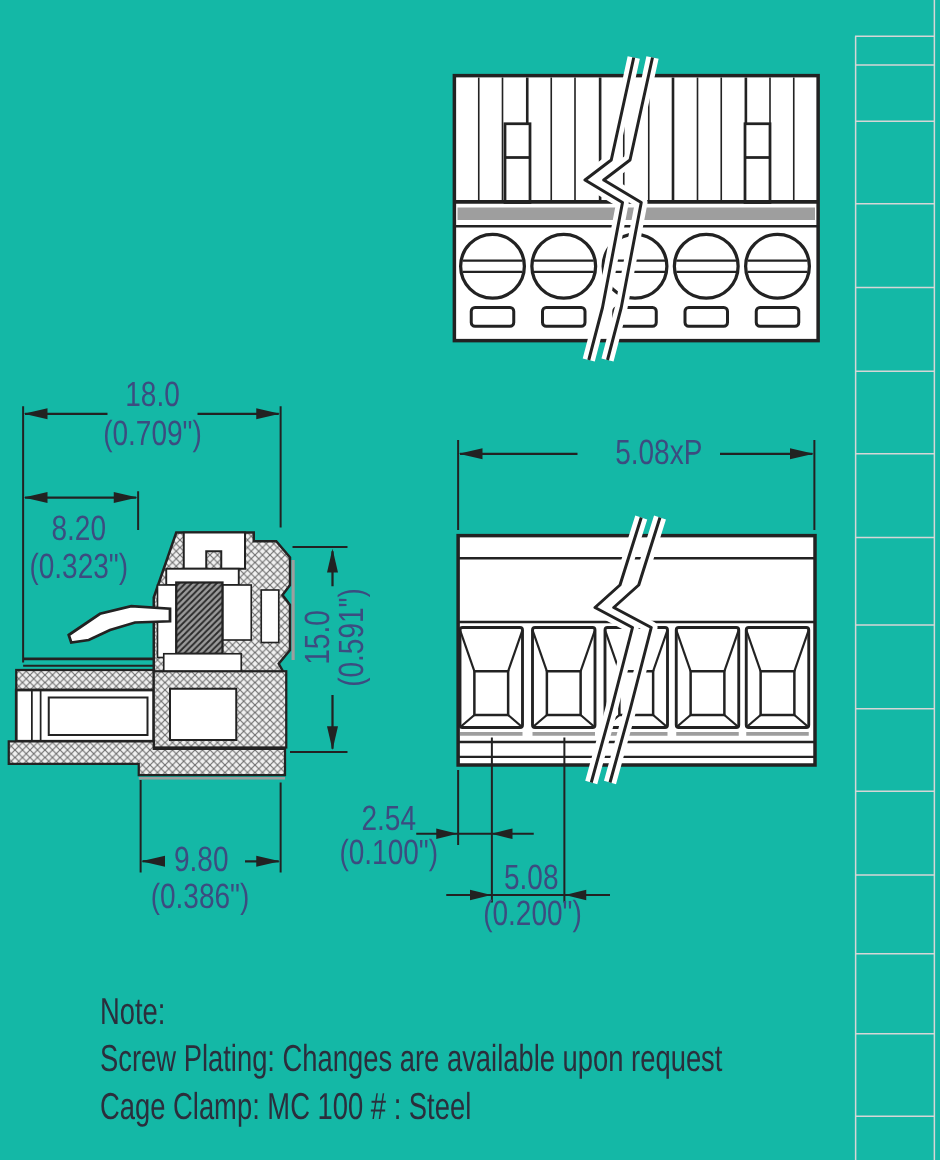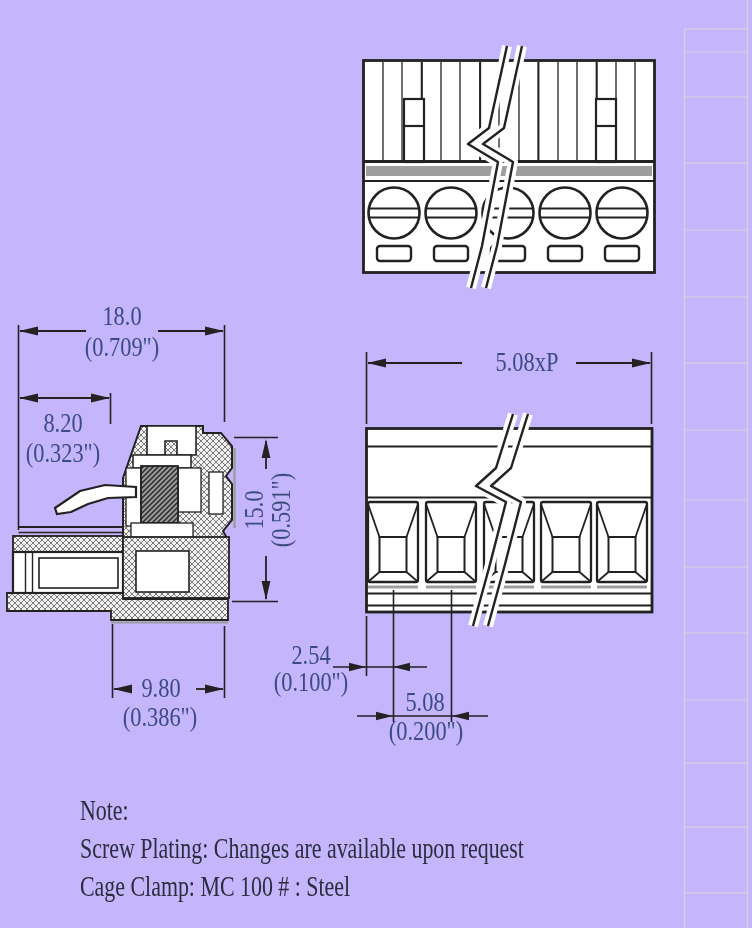--- a/index.html
+++ b/index.html
@@ -1,18 +1,18 @@
 <!DOCTYPE html>
 <html style="--dim-text: #3c4c80; --note-text: #2b2e3c; --line: #222222; --shade: #9e9e9e; --grid: #d6d6d6;"><head>
 <meta charset="utf-8">
 <style>
   html,body{margin:0;padding:0;background:#ffffff;}
   #canvas{
-    position:relative;width:752px;height:928px;background:#c4b5fd;overflow:hidden;
-    font-family:Liberation Serif, serif;
+    position:relative;width:752px;height:928px;background:#14b8a6;overflow:hidden;
+    font-family:Liberation Sans, sans-serif;
   }
   #drawing-svg{position:absolute;left:0;top:0;}
   .dim{
     position:absolute;color:var(--dim-text,#3c4c80);font-size:28px;line-height:28px;
     text-align:center;white-space:nowrap;transform:scaleX(0.8);transform-origin:center;
   }
   .dim-rot{
     position:absolute;left:188px;top:482px;width:160px;height:56px;
     transform:rotate(-90deg);color:var(--dim-text,#3c4c80);
     font-size:28px;line-height:27px;text-align:center;white-space:nowrap;

